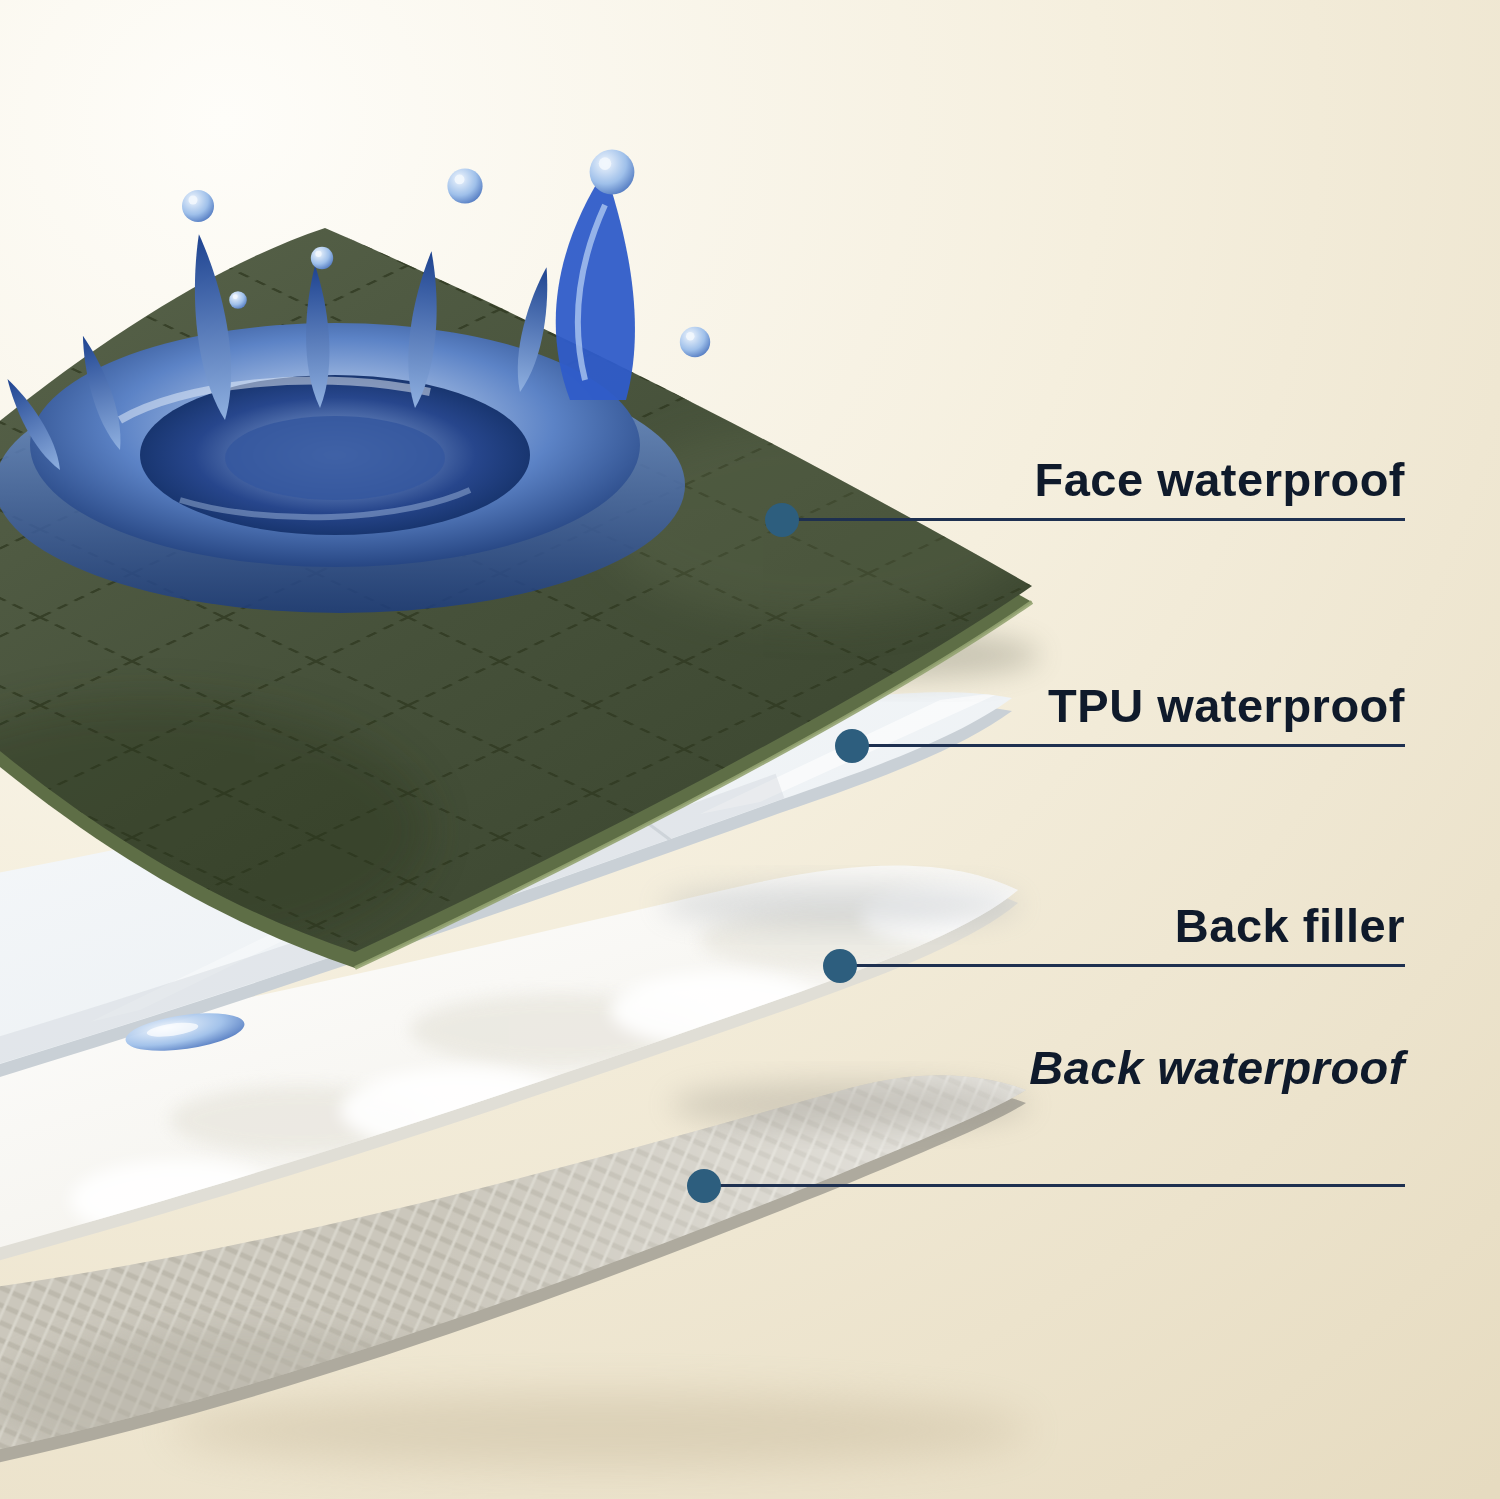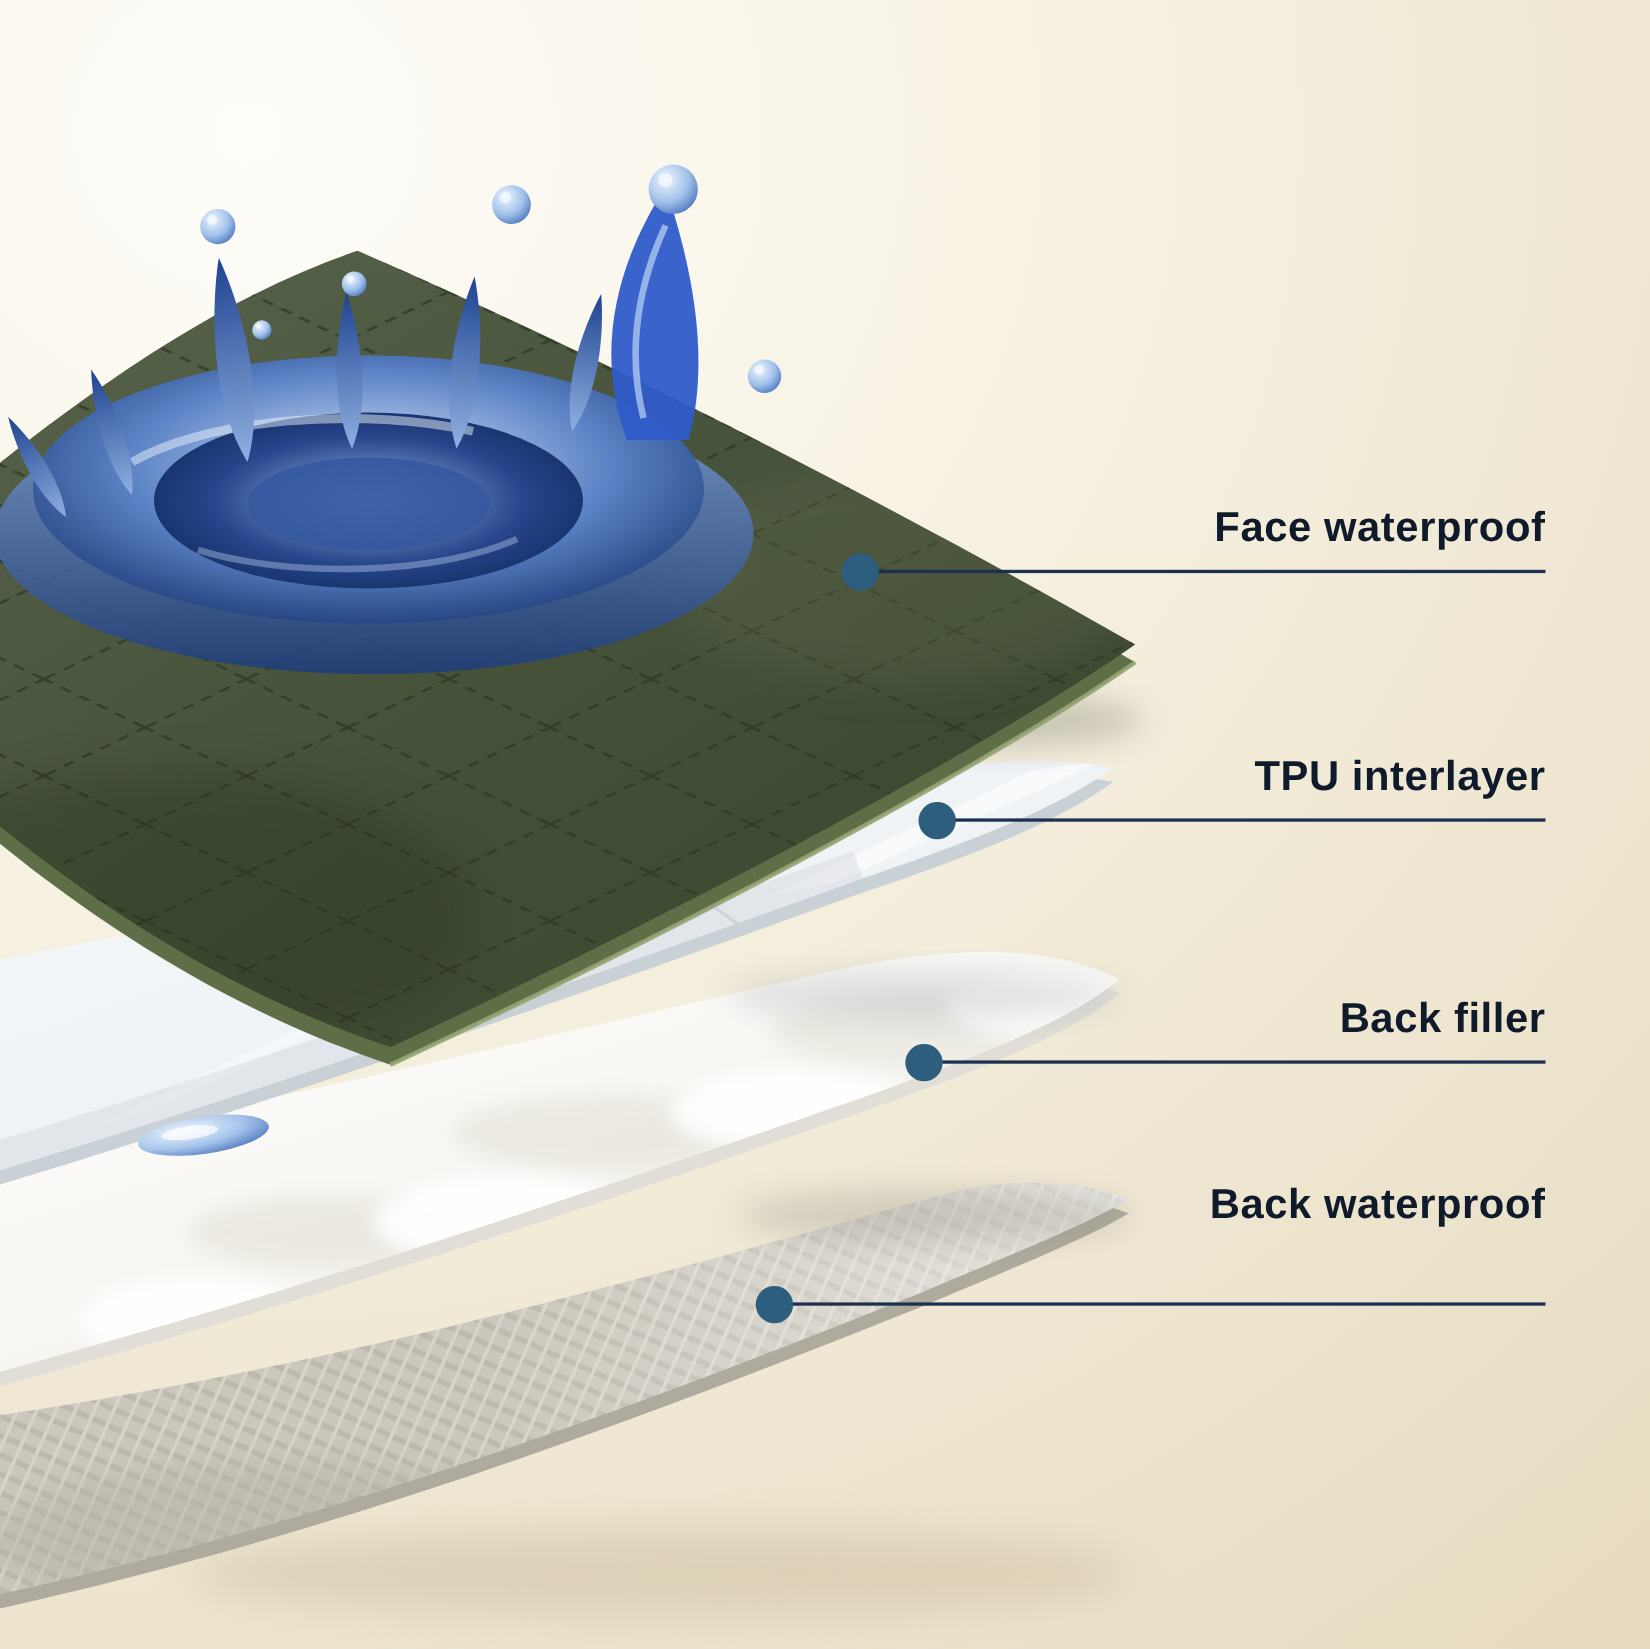--- a/index.html
+++ b/index.html
@@ -8,21 +8,21 @@
     width:1500px;height:1499px;
     overflow:hidden;
     background: radial-gradient(130% 120% at 15% 8%, #fefdf9 0%, #f5efde 45%, #e6dbc0 100%);
     font-family:"Liberation Sans", sans-serif;
   }
   .layers-svg{position:absolute;inset:0;width:100%;height:100%;}
   .annot-line{position:absolute;height:3px;background:#1e3050;}
   .annot-dot{position:absolute;width:34px;height:34px;border-radius:50%;background:#2d5e7e;}
   .annot-label{
     position:absolute;right:95px;text-align:left;white-space:nowrap;
-    font-weight:600;font-size:38px;line-height:56px;color:#0f1a2b;letter-spacing:.5px;
+    font-weight:600;font-size:47px;line-height:56px;color:#0f1a2b;letter-spacing:.5px;
   }
 </style>
 </head>
 <body>
 
 <div class="canvas">
 
   <svg class="layers-svg" viewBox="0 0 1500 1499">
     <defs>
 
@@ -202,30 +202,30 @@
     </g>
   </svg>
 
   <div>
     <div class="annot-label" style="top:452px;">Face waterproof</div>
     <div class="annot-line" style="left:782px;top:518px;width:623px;"></div>
     <div class="annot-dot" style="left:765px;top:503px;"></div>
   </div>
 
   <div>
-    <div class="annot-label" style="top:678px;">TPU interlayer</div>
+    <div class="annot-label" style="top:678px;">TPU waterproof</div>
     <div class="annot-line" style="left:852px;top:744px;width:553px;"></div>
     <div class="annot-dot" style="left:835px;top:729px;"></div>
   </div>
 
   <div>
     <div class="annot-label" style="top:898px;">Back filler</div>
     <div class="annot-line" style="left:840px;top:964px;width:565px;"></div>
     <div class="annot-dot" style="left:823px;top:949px;"></div>
   </div>
 
   <div>
-    <div class="annot-label" style="top:1067px;">Back waterproof</div>
+    <div class="annot-label" style="top:1040px;font-style:italic;">Back waterproof</div>
     <div class="annot-line" style="left:704px;top:1184px;width:701px;"></div>
     <div class="annot-dot" style="left:687px;top:1169px;"></div>
   </div>
 
 </div>
 
 </body></html>

